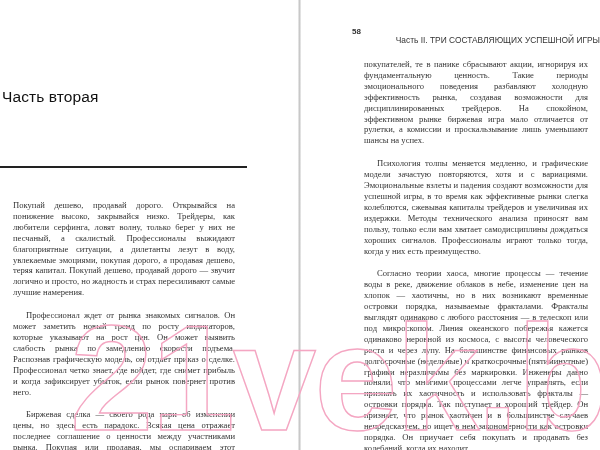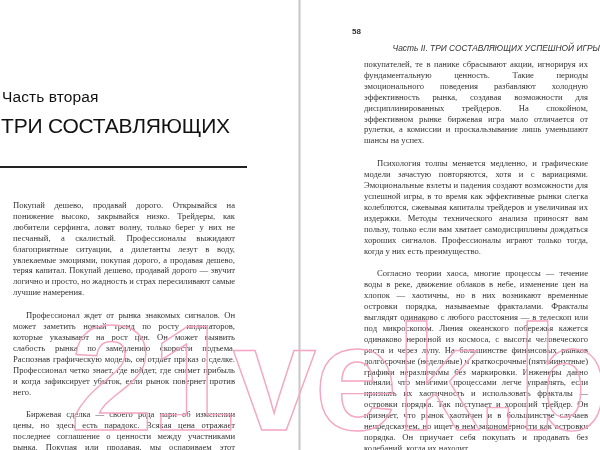--- a/index.html
+++ b/index.html
@@ -43,42 +43,41 @@
 
   .running-head {
     position: absolute; top: 27px; left: 352px; width: 248px; height: 12px;
     font-size: 8.5px; color: #333;
   }
   .page-number {
     position: absolute; left: 0; top: 0; font-weight: bold;
     font-family: "Liberation Sans", "DejaVu Sans", sans-serif; font-size: 8px;
   }
   .running-title {
-    position: absolute; right: 0; top: 16px;
-    font-family: "Liberation Sans", "DejaVu Sans", sans-serif; font-size: 8.4px; font-style: italic;
+    position: absolute; right: 0; top: 8px;
+    font-family: "Liberation Sans", "DejaVu Sans", sans-serif; font-size: 8.4px;
   }
 
   .watermark {
     position: absolute; left: 70px; top: 292px; width: 560px; height: 150px;
     pointer-events: none;
   }
   .watermark text {
     font-family: "Liberation Sans", "DejaVu Sans", sans-serif; font-weight: bold;
     font-size: 150px; fill: none; stroke: #f4a6c2; stroke-width: 1.4; letter-spacing: -2px;
   }
 </style>
 </head>
 <body>
 
 <div class="spread">
 
   <div class="page page-left">
     <div class="part-label">Часть вторая</div>
     <div class="part-title">
-      <div>ТРИ СОСТАВЛЯЮЩИХ</div>
     </div>
     <div class="title-rule"></div>
 
     <div class="body-text left-body">
       <p>Покупай дешево, продавай дорого. Открывайся на понижение высоко, закрывайся низко. Трейдеры, как любители серфинга, ловят волну, только берег у них не песчаный, а скалистый. Профессионалы выжидают благоприятные ситуации, а дилетанты лезут в воду, увлекаемые эмоциями, покупая дорого, а продавая дешево, теряя капитал. Покупай дешево, продавай дорого — звучит логично и просто, но жадность и страх пересиливают самые лучшие намерения.</p>
       <p class="indent">Профессионал ждет от рынка знакомых сигналов. Он может заметить новый тренд по росту индикаторов, которые указывают на рост цен. Он может выявить слабость рынка по замедлению скорости подъема. Распознав графическую модель, он отдает приказ о сделке. Профессионал четко знает, где войдет, где снимет прибыль и когда зафиксирует убыток, если рынок повернет против него.</p>
       <p class="indent">Биржевая сделка — своего рода пари об изменении цены, но здесь есть парадокс. Всякая цена отражает последнее соглашение о ценности между участниками рынка. Покупая или продавая, мы оспариваем этот консенсус. Покупатель не согласен с коллективным мнением и заявляет, что рынок недооценен. Продавец не согласен с общим мнением и считает, что рынок переоценен. Покупатель и продавец оба ожидают сдвига консенсуса, но этим они бросают рынку вызов. Среди их соперников — самые острые умы и самые толстые кошельки. С этой компанией спорить опасно и надо быть предельно осторожным.</p>
 
     </div>
   </div>

